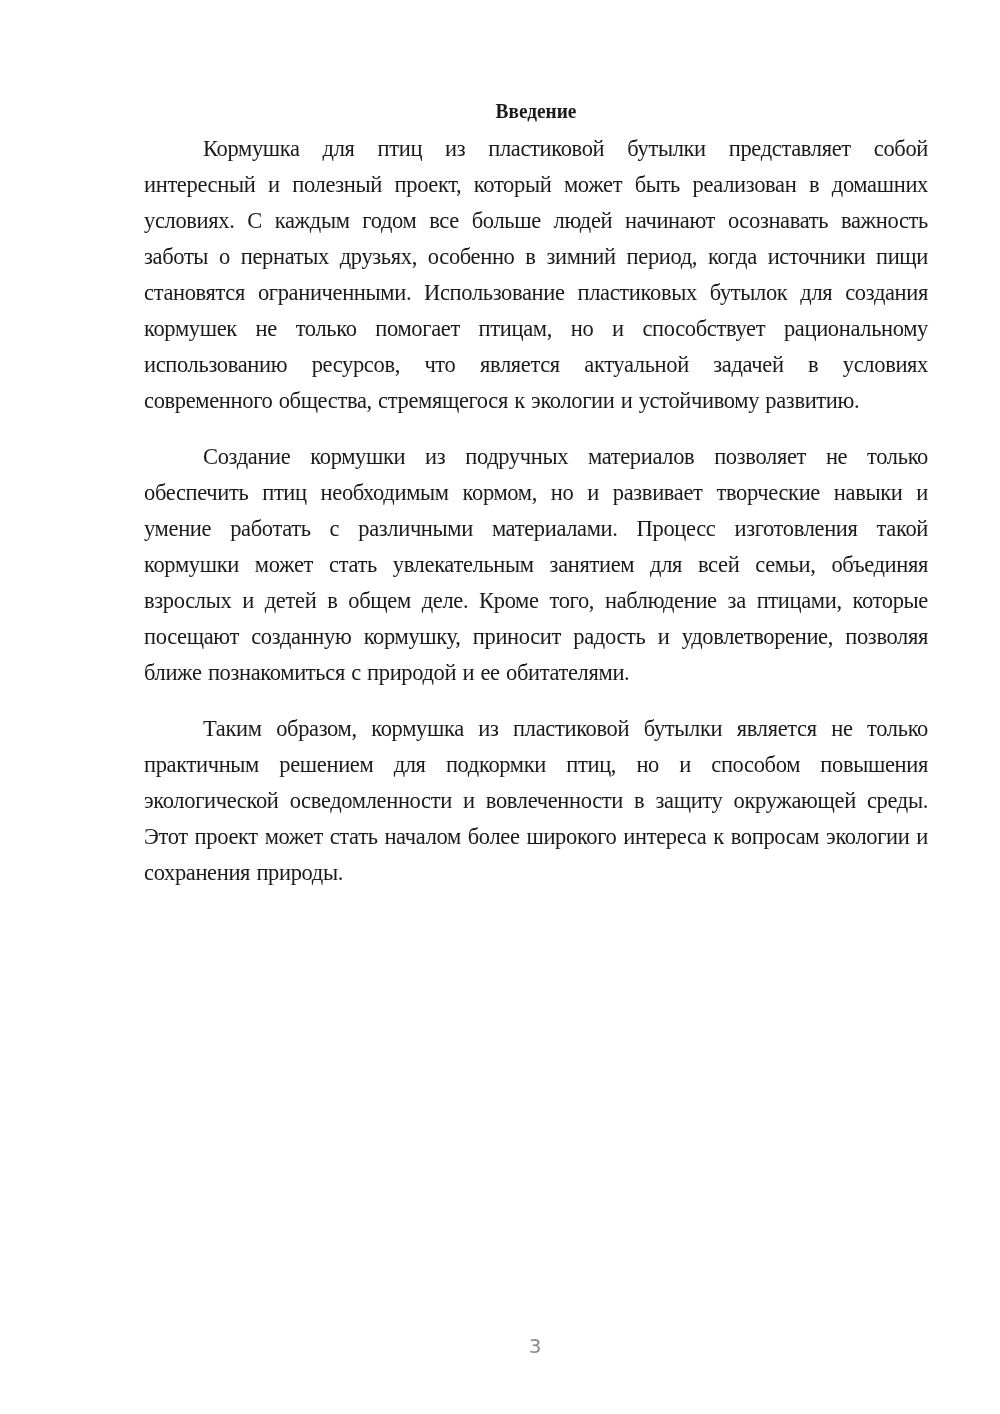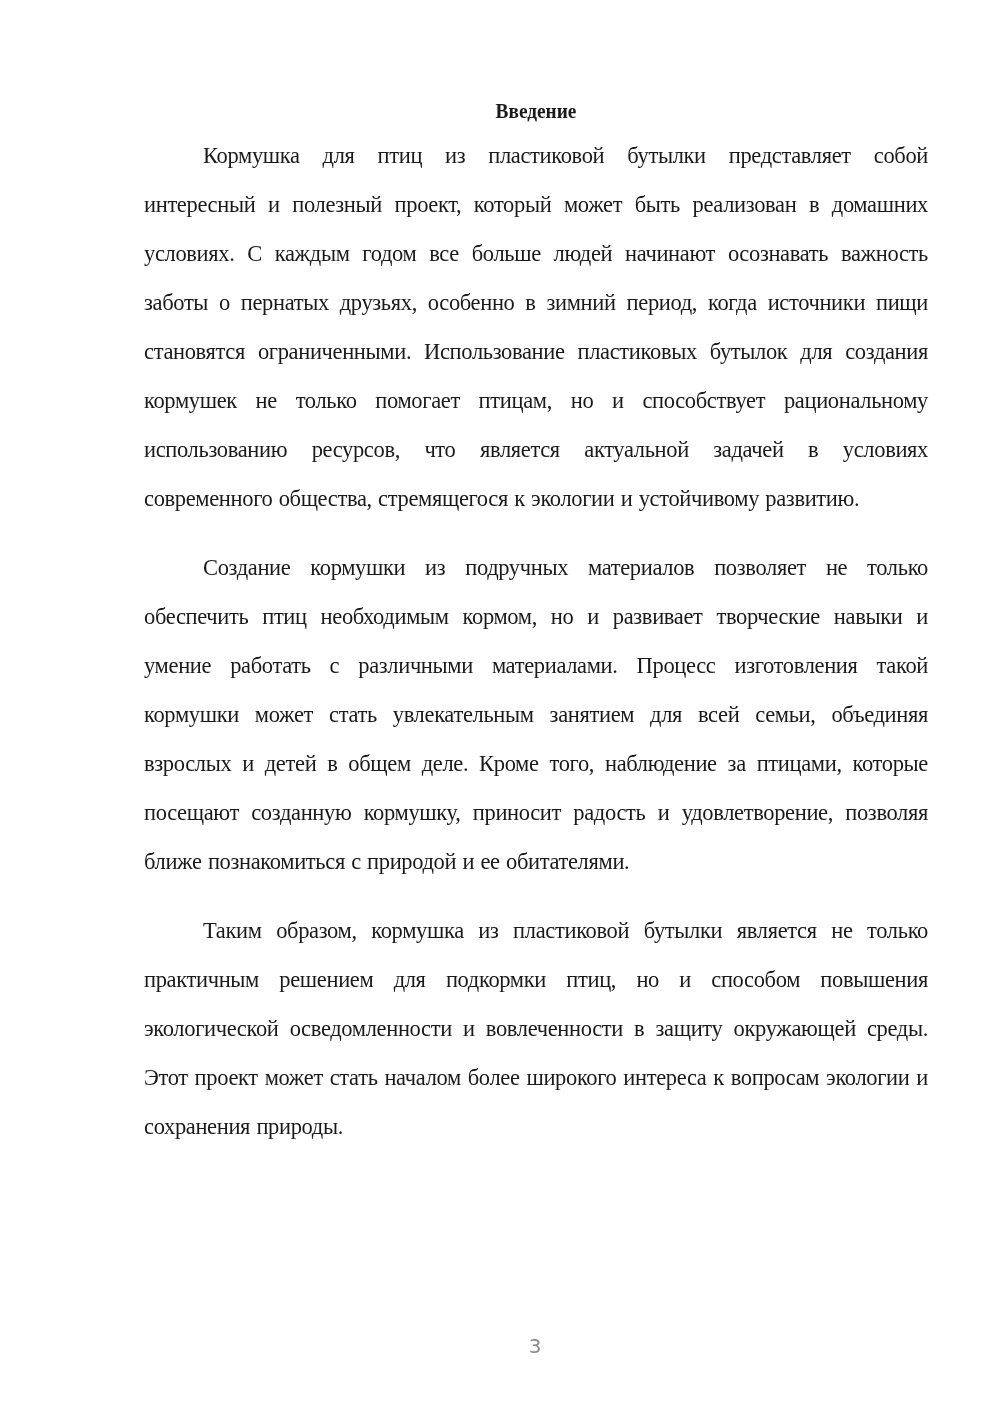--- a/index.html
+++ b/index.html
@@ -35,21 +35,21 @@
       font-size: 21px;
       line-height: 30px;
       margin: 0 0 5px 0;
       padding-left: 0;
       transform: scaleX(0.92);
       transform-origin: center;
     }
     .para {
       margin: 0 0 20px 0;
       font-size: 22.5px;
-      line-height: 49px;
+      line-height: 36px;
       text-align: justify;
       text-indent: 59px;
       letter-spacing: -0.35px;
       word-spacing: 1px;
     }
     .page-number {
       position: absolute;
       left: 0;
       width: 1070px;
       top: 1334px;

